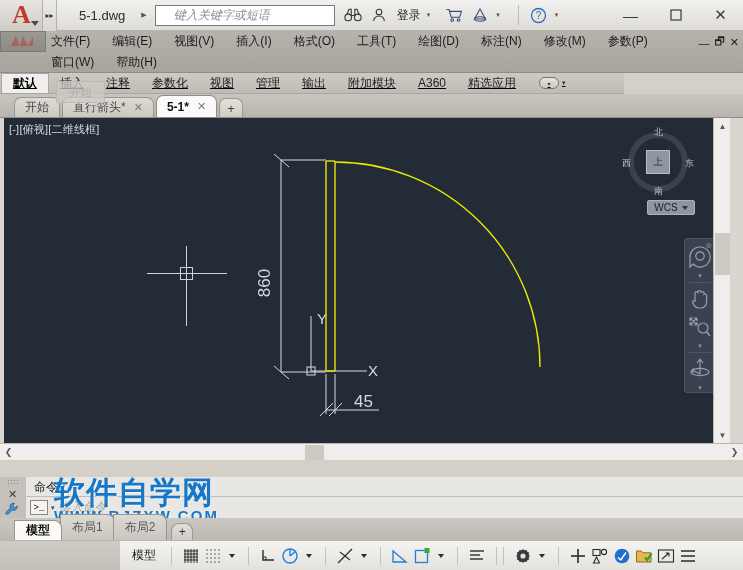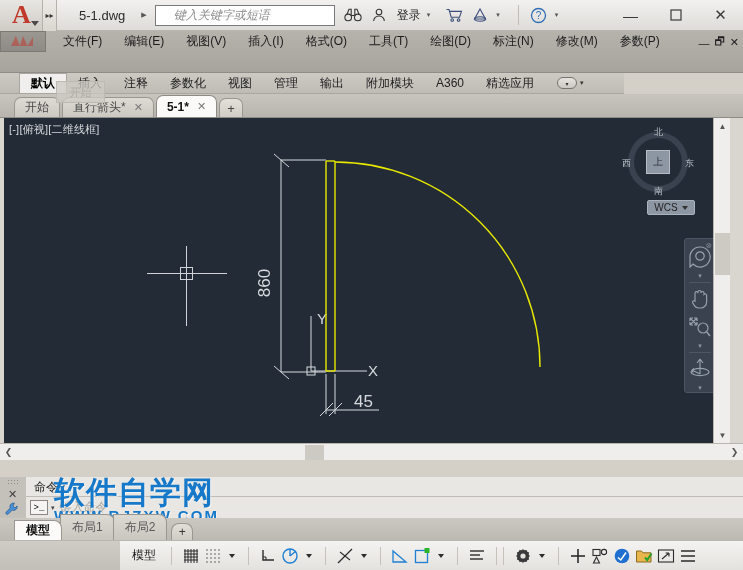--- a/index.html
+++ b/index.html
@@ -62,21 +62,21 @@
   .tb-right { margin-left: auto; display: flex; align-items: center; }
   .wbtn { width: 45px; height: 30px; display: flex; align-items: center;
     justify-content: center; color: #3a3a3a; font-size: 15px; }
 
   
   .menubar {
     position: absolute; left: 0; top: 31px; width: 743px; height: 42px;
     background: linear-gradient(#b6b3ad, #a7a49e);
     border-bottom: 1px solid #908d88;
   }
-  .menu-row { display: flex; align-items: center; height: 21px; padding-left: 52px; }
+  .menu-row { display: flex; align-items: center; height: 21px; padding-left: 40px; }
   .menu-item {
     font-size: 12px; color: #1c1c1c; padding: 0 11px; white-space: nowrap;
     line-height: 21px;
   }
   .menu-ghost {
     position: absolute; left: 0; top: 0; width: 46px; height: 21px;
     background: linear-gradient(#9b9892,#8e8b86);
     border: 1px solid #7d7a75;
   }
   .menu-ghost::after {
@@ -87,21 +87,21 @@
   .win-ctl-small {
     position: absolute; right: 4px; top: 2px; display: flex; gap: 5px;
     font-size: 11px; color: #1c1c1c; align-items: center;
   }
 
   
   .ribbontabs {
     position: absolute; left: 0; top: 73px; width: 624px; height: 21px;
     background: linear-gradient(#cdcac4, #bfbcb6);
     border-bottom: 1px solid #a9a6a0;
-    display: flex; align-items: stretch; padding-left: 19px;
+    display: flex; align-items: stretch; padding-left: 1px; text-decoration: underline;
   }
   .rtab {
     font-size: 12px; color: #222; padding: 0 11px; display: flex;
     align-items: center; white-space: nowrap;
   }
   .rtab.active {
     background: #f0efed; border: 1px solid #a9a6a0; border-bottom: none;
     font-weight: bold; color: #000;
   }
   .rtab-more {
@@ -389,20 +389,24 @@
       <div class="menu-item">文件(F)</div>
       <div class="menu-item">编辑(E)</div>
       <div class="menu-item">视图(V)</div>
       <div class="menu-item">插入(I)</div>
       <div class="menu-item">格式(O)</div>
       <div class="menu-item">工具(T)</div>
       <div class="menu-item">绘图(D)</div>
       <div class="menu-item">标注(N)</div>
       <div class="menu-item">修改(M)</div>
       <div class="menu-item">参数(P)</div>
+    </div>
+    <div class="menu-row">
+      <div class="menu-item">窗口(W)</div>
+      <div class="menu-item">帮助(H)</div>
     </div>
     <div class="win-ctl-small">
       <span>—</span>
       <span>🗗</span>
       <span>✕</span>
     </div>
   </div>
 
   <div class="ribbontabs">
     <div class="rtab active">默认</div>

